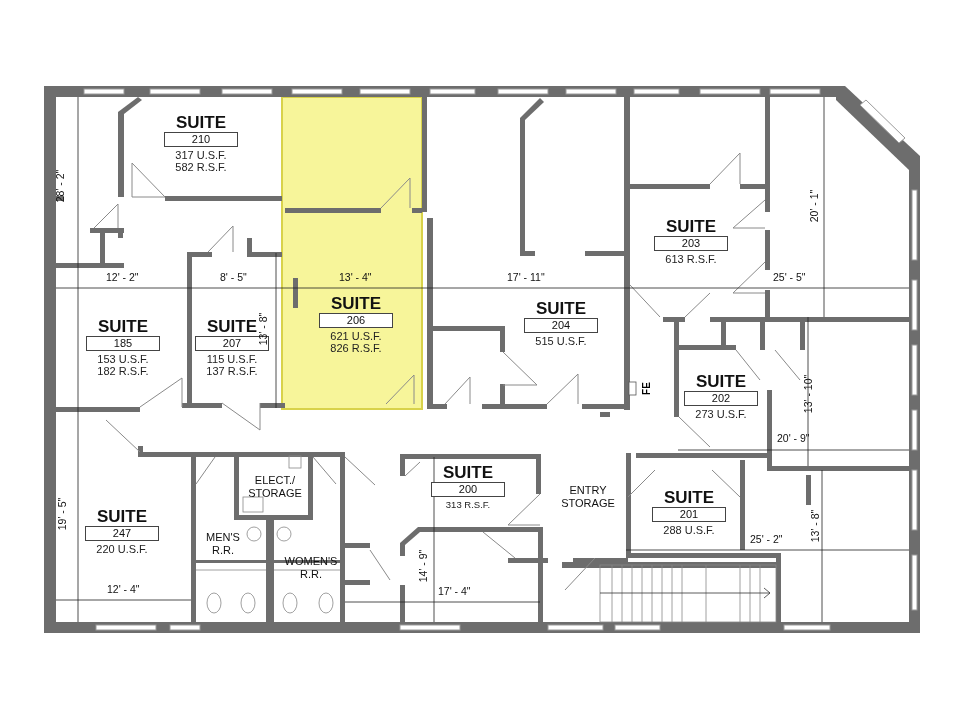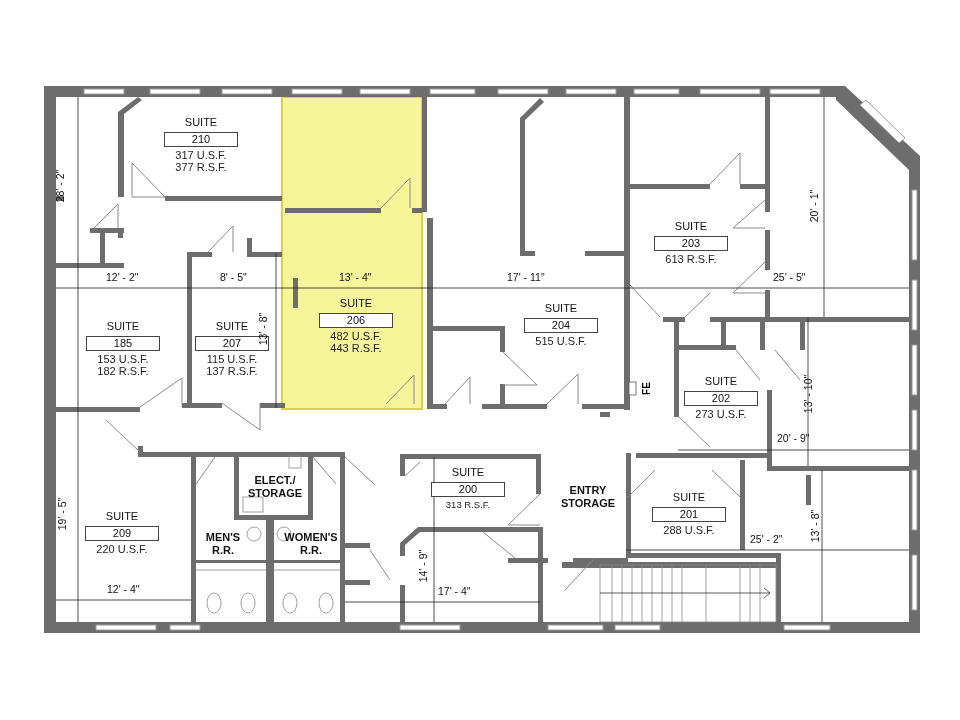--- a/index.html
+++ b/index.html
@@ -3,24 +3,24 @@
 <meta charset="utf-8">
 <style>
   html, body { margin: 0; padding: 0; background: #ffffff; }
   body { width: 960px; height: 720px; position: relative; overflow: hidden; font-family: "Liberation Sans", sans-serif; }
   svg { position: absolute; left: 0; top: 0; }
   .wall { fill: #6d6d6d; }
   .win { fill: #ffffff; stroke: #9a9a9a; stroke-width: 1; }
   .door { fill: none; stroke: #8a8a8a; stroke-width: 1; }
   .dim { stroke: #222; stroke-width: 0.8; fill: none; }
   .label { position: absolute; text-align: center; color: #111; transform: translateX(-50%); white-space: nowrap; }
-  .suite-title { font-weight: normal; font-size: 11px; line-height: 13px; }
+  .suite-title { font-weight: bold; font-size: 17px; line-height: 13px; }
   .suite-num { display: inline-block; border: 1px solid #444; background: #fff; font-size: 11px; line-height: 13px; padding: 0 16px; width: 40px; margin: 3px 0 2px 0; }
   .suite-area { font-size: 11px; line-height: 12px; color: #222; }
-  .room-label { font-weight: bold; font-size: 11px; line-height: 13px; }
+  .room-label { font-weight: normal; font-size: 11px; line-height: 13px; }
   .dim-text { position: absolute; font-size: 10.5px; color: #111; white-space: nowrap; }
   .dim-v { transform: rotate(-90deg); transform-origin: center; }
   .fe { position: absolute; font-size: 10px; font-weight: bold; transform: rotate(-90deg); }
 </style>
 </head>
 <body>
 
 <svg width="960" height="720" viewBox="0 0 960 720">
 
   <rect x="282" y="97" width="140" height="312" fill="#f7f59a" stroke="#d8d24a" stroke-width="2"></rect>
@@ -230,28 +230,28 @@
     <line class="dim" x1="345" y1="602" x2="540" y2="602"></line>
     <line class="dim" x1="626" y1="550" x2="909" y2="550"></line>
     <line class="dim" x1="822" y1="470" x2="822" y2="622"></line>
   </g>
 </svg>
 
 <div class="label" style="left:201px; top:116px;">
   <div class="suite-title">SUITE</div>
   <div class="suite-num">210</div>
   <div class="suite-area">317 U.S.F.</div>
-  <div class="suite-area">377 R.S.F.</div>
+  <div class="suite-area">582 R.S.F.</div>
 </div>
 
 <div class="label" style="left:356px; top:297px;">
   <div class="suite-title">SUITE</div>
   <div class="suite-num">206</div>
-  <div class="suite-area">482 U.S.F.</div>
-  <div class="suite-area">443 R.S.F.</div>
+  <div class="suite-area">621 U.S.F.</div>
+  <div class="suite-area">826 R.S.F.</div>
 </div>
 
 <div class="label" style="left:561px; top:302px;">
   <div class="suite-title">SUITE</div>
   <div class="suite-num">204</div>
   <div class="suite-area">515 U.S.F.</div>
 </div>
 
 <div class="label" style="left:691px; top:220px;">
   <div class="suite-title">SUITE</div>
@@ -274,21 +274,21 @@
 </div>
 
 <div class="label" style="left:721px; top:375px;">
   <div class="suite-title">SUITE</div>
   <div class="suite-num">202</div>
   <div class="suite-area">273 U.S.F.</div>
 </div>
 
 <div class="label" style="left:122px; top:510px;">
   <div class="suite-title">SUITE</div>
-  <div class="suite-num">209</div>
+  <div class="suite-num">247</div>
   <div class="suite-area">220 U.S.F.</div>
 </div>
 
 <div class="label" style="left:468px; top:466px;">
   <div class="suite-title">SUITE</div>
   <div class="suite-num">200</div>
   <div class="suite-area" style="font-size:9.5px;">313 R.S.F.</div>
 </div>
 
 <div class="label" style="left:689px; top:491px;">
@@ -298,21 +298,21 @@
 </div>
 
 <div class="label room-label" style="left:275px; top:474px;">
   <div>ELECT./</div>
   <div>STORAGE</div>
 </div>
 <div class="label room-label" style="left:223px; top:531px;">
   <div>MEN'S</div>
   <div>R.R.</div>
 </div>
-<div class="label room-label" style="left:311px; top:531px;">
+<div class="label room-label" style="left:311px; top:555px;">
   <div>WOMEN'S</div>
   <div>R.R.</div>
 </div>
 <div class="label room-label" style="left:588px; top:484px;">
   <div>ENTRY</div>
   <div>STORAGE</div>
 </div>
 <div class="fe" style="left:640px; top:383px;">FE</div>
 
 <div class="dim-text dim-v" style="left:44px; top:180px;">28' - 2"</div>

